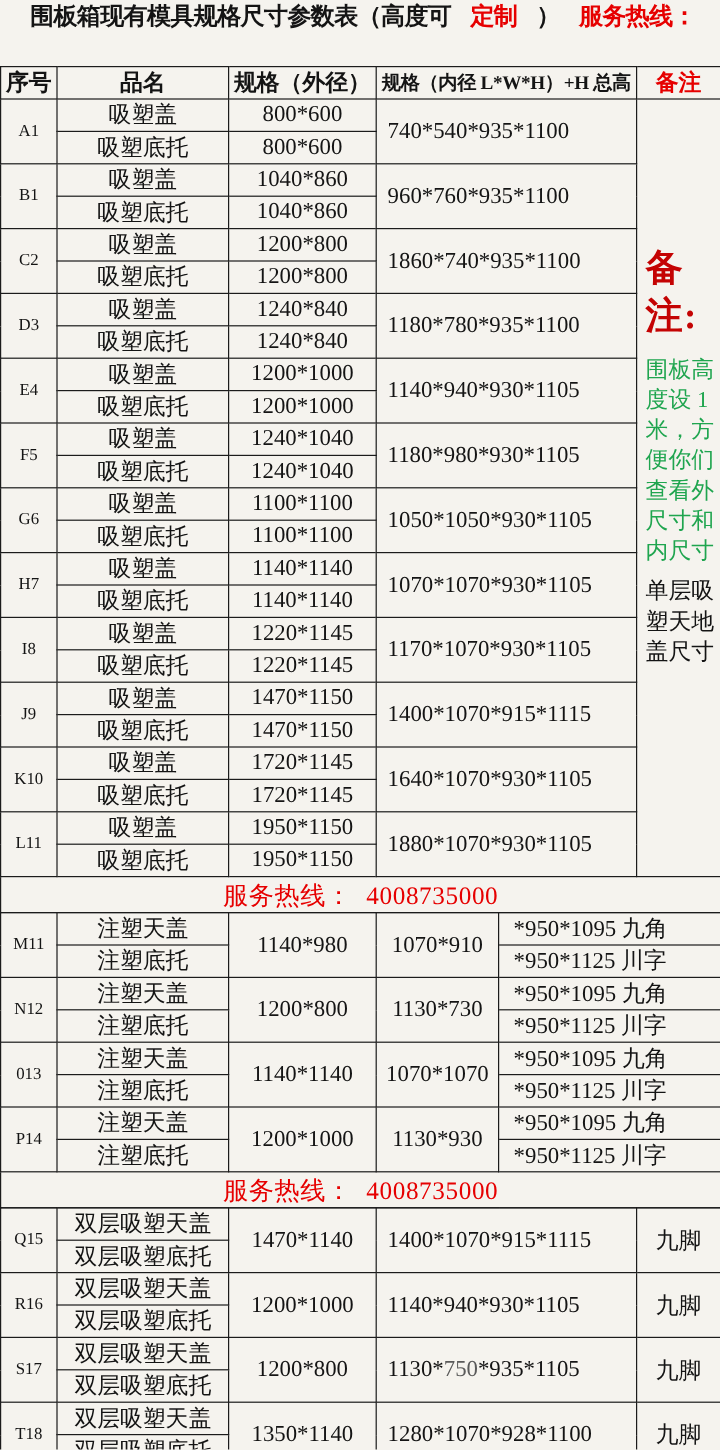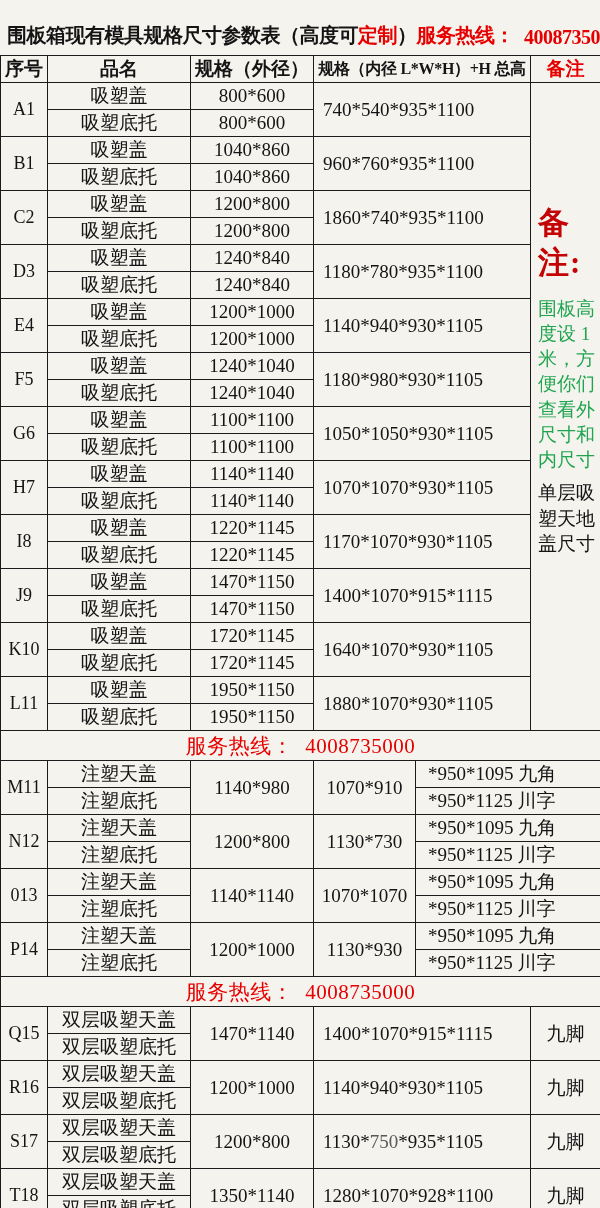--- a/index.html
+++ b/index.html
@@ -5,36 +5,36 @@
   :root{
     --bg:#f5f3ee; --ink:#141414; --line:#1b1b1b;
     --red:#e60000; --darkred:#c40303; --green:#1fa54f;
   }
   html,body{margin:0;padding:0}
   body{
     width:600px;height:1208px;overflow:hidden;background:var(--bg);
     font-family:"Liberation Serif","DejaVu Serif",serif;color:var(--ink);
   }
   .title{
-    height:56px;box-sizing:border-box;display:flex;align-items:flex-end;
-    padding:0 0 7px 7px;font-size:20px;font-weight:bold;letter-spacing:-0.5px;
-    white-space:nowrap;overflow:hidden;
+    height:56px;box-sizing:border-box;display:flex;
+    padding:0 0 7px 25px;font-size:20px;font-weight:bold;letter-spacing:-0.5px;
+    white-space:nowrap;overflow:hidden;gap:16px;
   }
   .red{color:var(--red)}
   .title .num{padding-left:10px}
   table{border-collapse:collapse;table-layout:fixed;width:600px;margin-top:-1px}
   td,th{
     border:1px solid var(--line);height:24px;padding:0;overflow:hidden;
     text-align:center;font-size:19px;font-weight:normal;white-space:nowrap;
     color:var(--ink);
   }
   th{font-weight:bold;height:25px}
   th.th-inner{font-size:16px;letter-spacing:-0.3px}
   th.redh{color:var(--red)}
-  td.serial{font-size:18px}
+  td.serial{font-size:14px}
   td.inner,td.inner3{text-align:left;padding-left:9px}
   td.rmk{text-align:left;padding-left:12px}
   td.hot{height:29px;font-weight:normal;font-size:21px;color:var(--red);letter-spacing:0.5px}
   td.hot .num{padding-left:12px}
   td.notes{
     vertical-align:top;text-align:left;white-space:normal;
     padding:120px 4px 0 7px;line-height:1.33;
   }
   .nh{font-size:31px;font-weight:bold;color:var(--darkred);line-height:1.3;letter-spacing:1px}
   .ng{margin-top:12px;font-size:19px;font-weight:normal;color:var(--green)}

